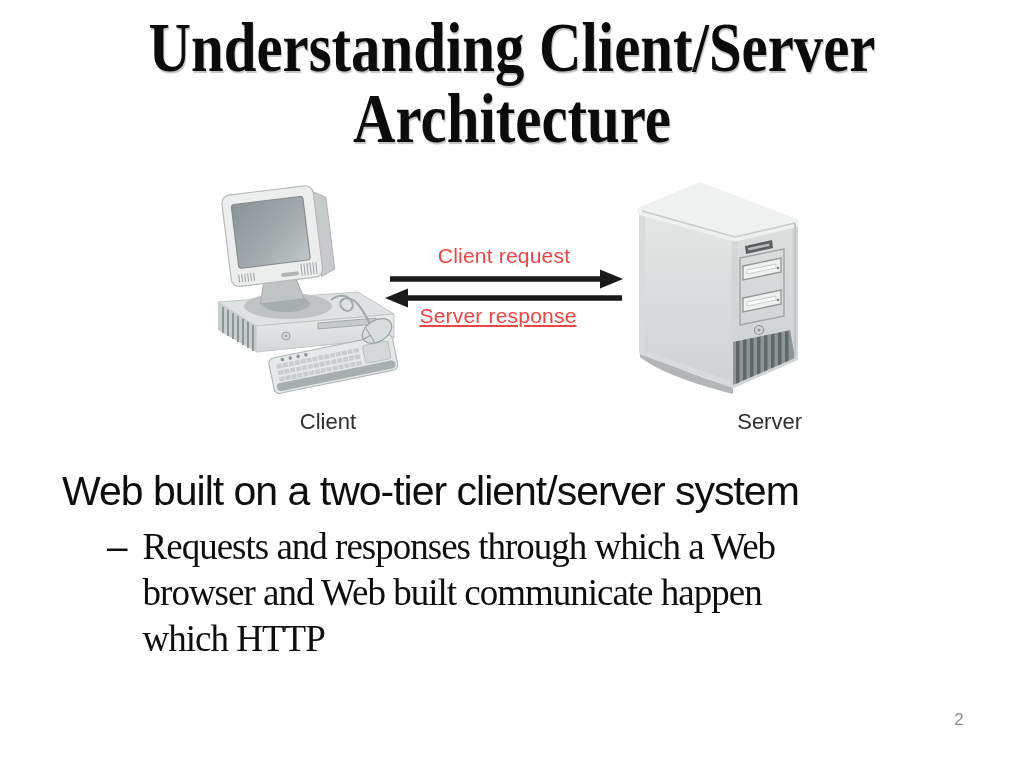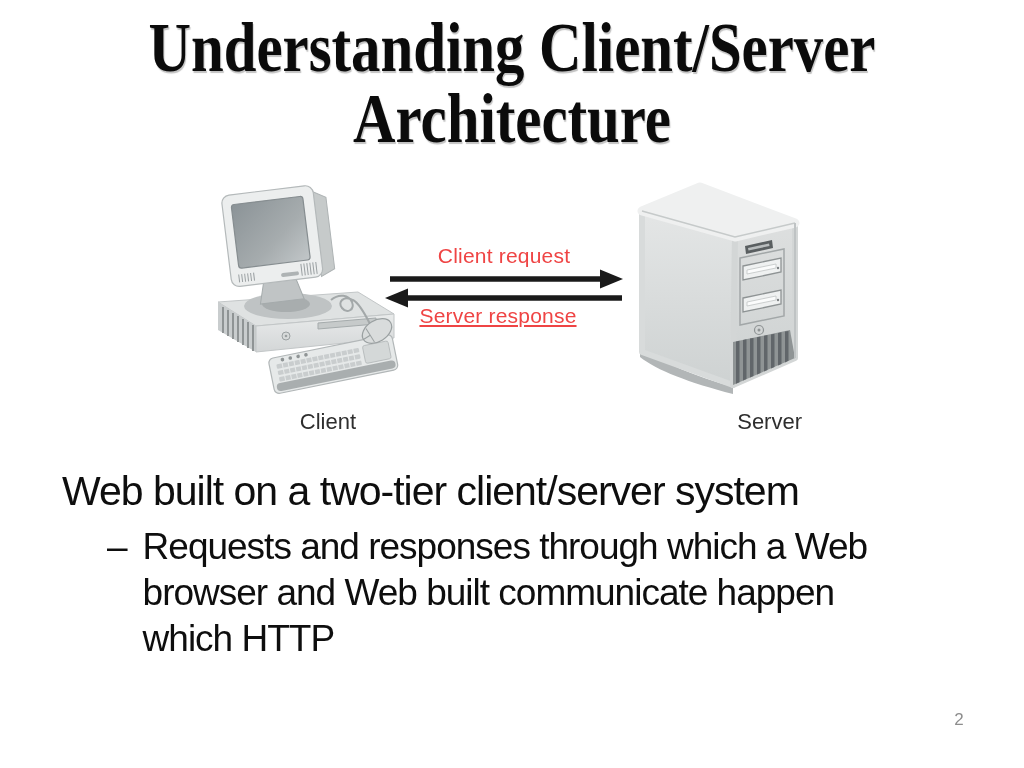--- a/index.html
+++ b/index.html
@@ -33,21 +33,21 @@
   .cap-server{left:682px;top:409px;}
   .heading{
     position:absolute;left:62px;top:459px;font-size:41px;line-height:48px;
     color:#0e0e0e;letter-spacing:-1px;white-space:nowrap;margin-top:8px;
   }
   .bullet{
     position:absolute;left:107px;top:524px;display:flex;align-items:flex-start;
     font-size:37px;line-height:46px;color:#0e0e0e;letter-spacing:-1px;
   }
   .bullet .dash{margin-right:16px;}
-  .bullet .lines span{display:block;white-space:nowrap;}
+  .bullet .lines span{display:block;white-space:nowrap;font-family:Liberation Serif, serif;}
   .page-number{
     position:absolute;left:944px;top:710px;width:30px;text-align:center;
     font-size:17px;color:#8d8d8d;
   }
 </style>
 </head>
 <body>
 
 <div class="slide">
 

